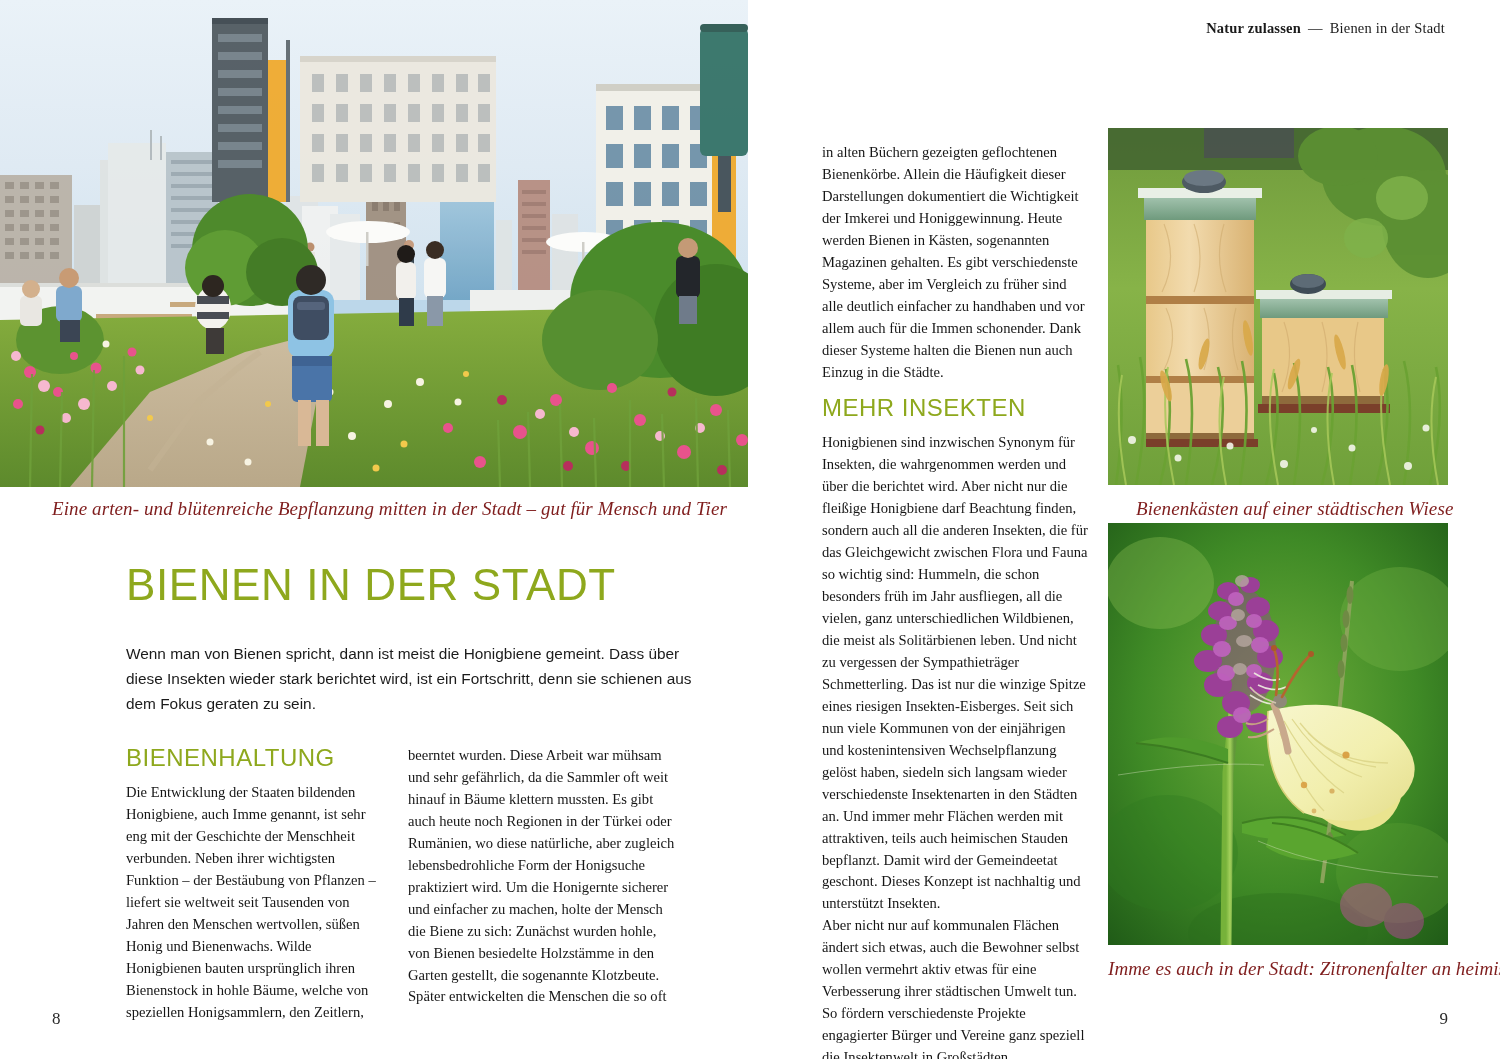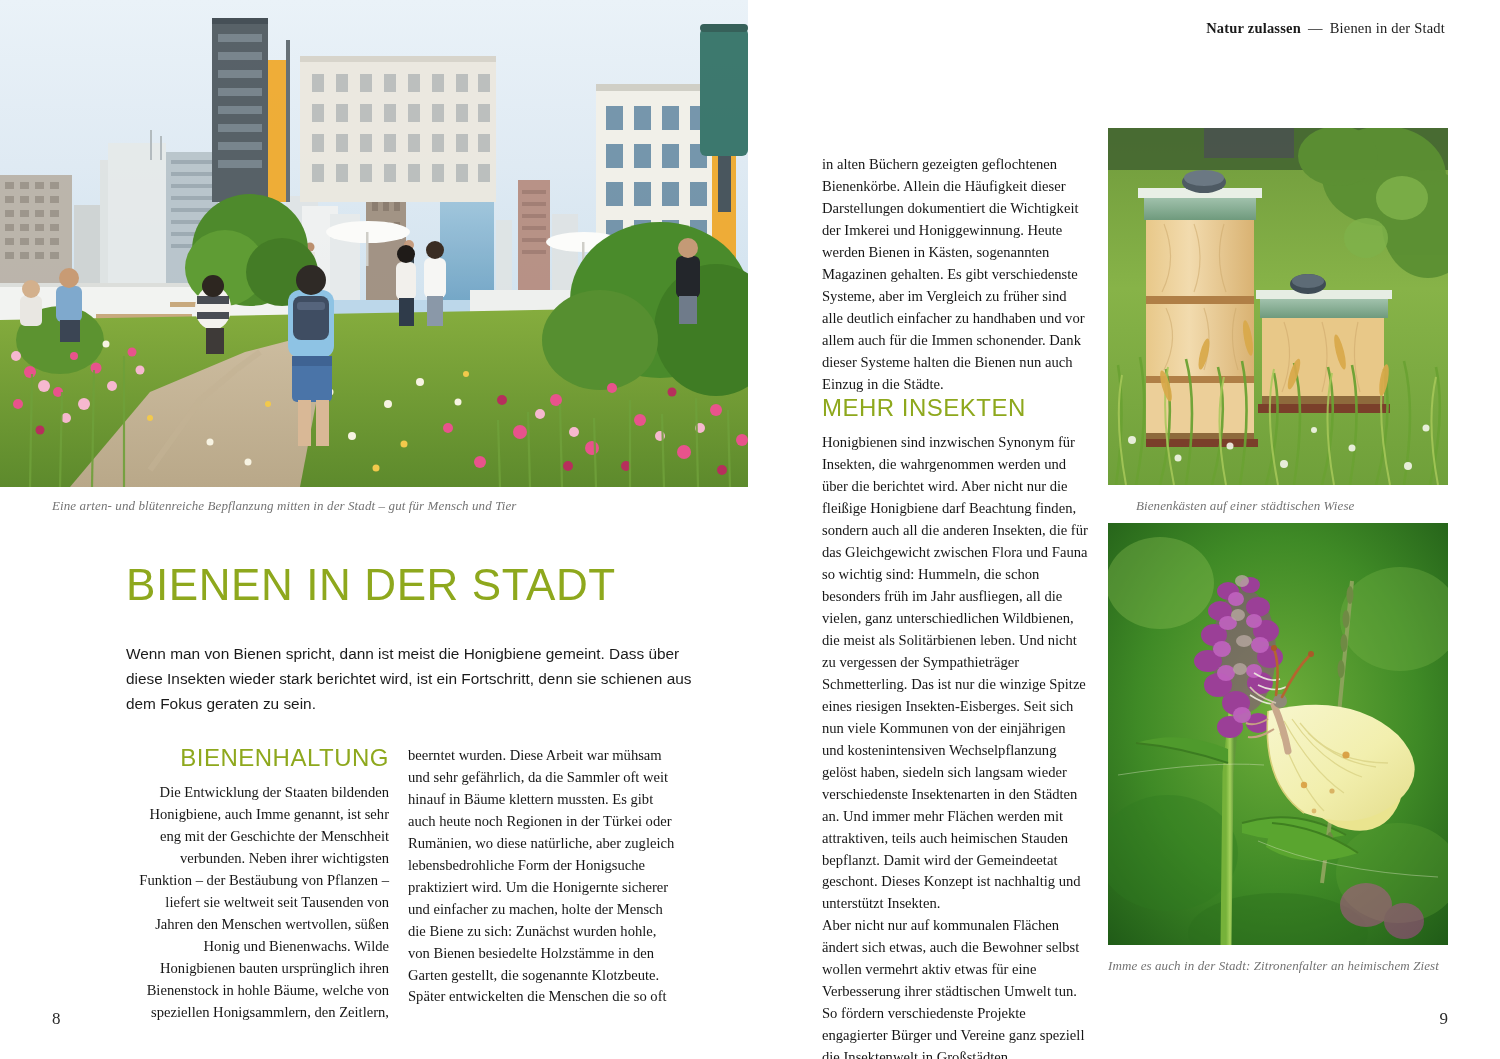--- a/index.html
+++ b/index.html
@@ -55,22 +55,22 @@
     overflow: hidden;
     background: #bcd7ea;
   }
   .hero svg { display: block; width: 100%; height: 100%; }
 
   
   .caption {
     position: absolute;
     font-family: "Liberation Serif", serif;
     font-style: italic;
-    font-size: 13px;
-    color: #737373;
+    font-size: 19px;
+    color: #7f1d1d;
     letter-spacing: 0.1px;
     white-space: nowrap;
   }
   .cap-hero { left: 52px; top: 498px; }
   .cap-hive { left: 1108px; top: 498px; margin-left: 28px; }
   .cap-butterfly { left: 1108px; top: 958px; }
 
   
   .chapter-title {
     position: absolute;
@@ -113,25 +113,25 @@
     font-family: "Liberation Serif", serif;
     font-size: 14.6px;
     line-height: 1.505;
     color: #161616;
     text-align: left;
   }
   .col p { margin: 0; }
   .col p + p { text-indent: 0; }
 
   
-  .col-l1 { left: 126px;  top: 745px; width: 263px; text-align: right; }
+  .col-l1 { left: 126px;  top: 745px; width: 263px; }
   .col-l2 { left: 408px;  top: 745px; width: 270px; }
 
   
-  .col-r1 { left: 822px;  top: 154px; width: 266px; }
+  .col-r1 { left: 822px;  top: 142px; width: 266px; }
   .col-r2 { left: 822px;  top: 395px; width: 266px; }
 
   
   .photo {
     position: absolute;
     overflow: hidden;
   }
   .photo svg { display: block; width: 100%; height: 100%; }
   .ph-hive {
     left: 1108px; top: 128px;

